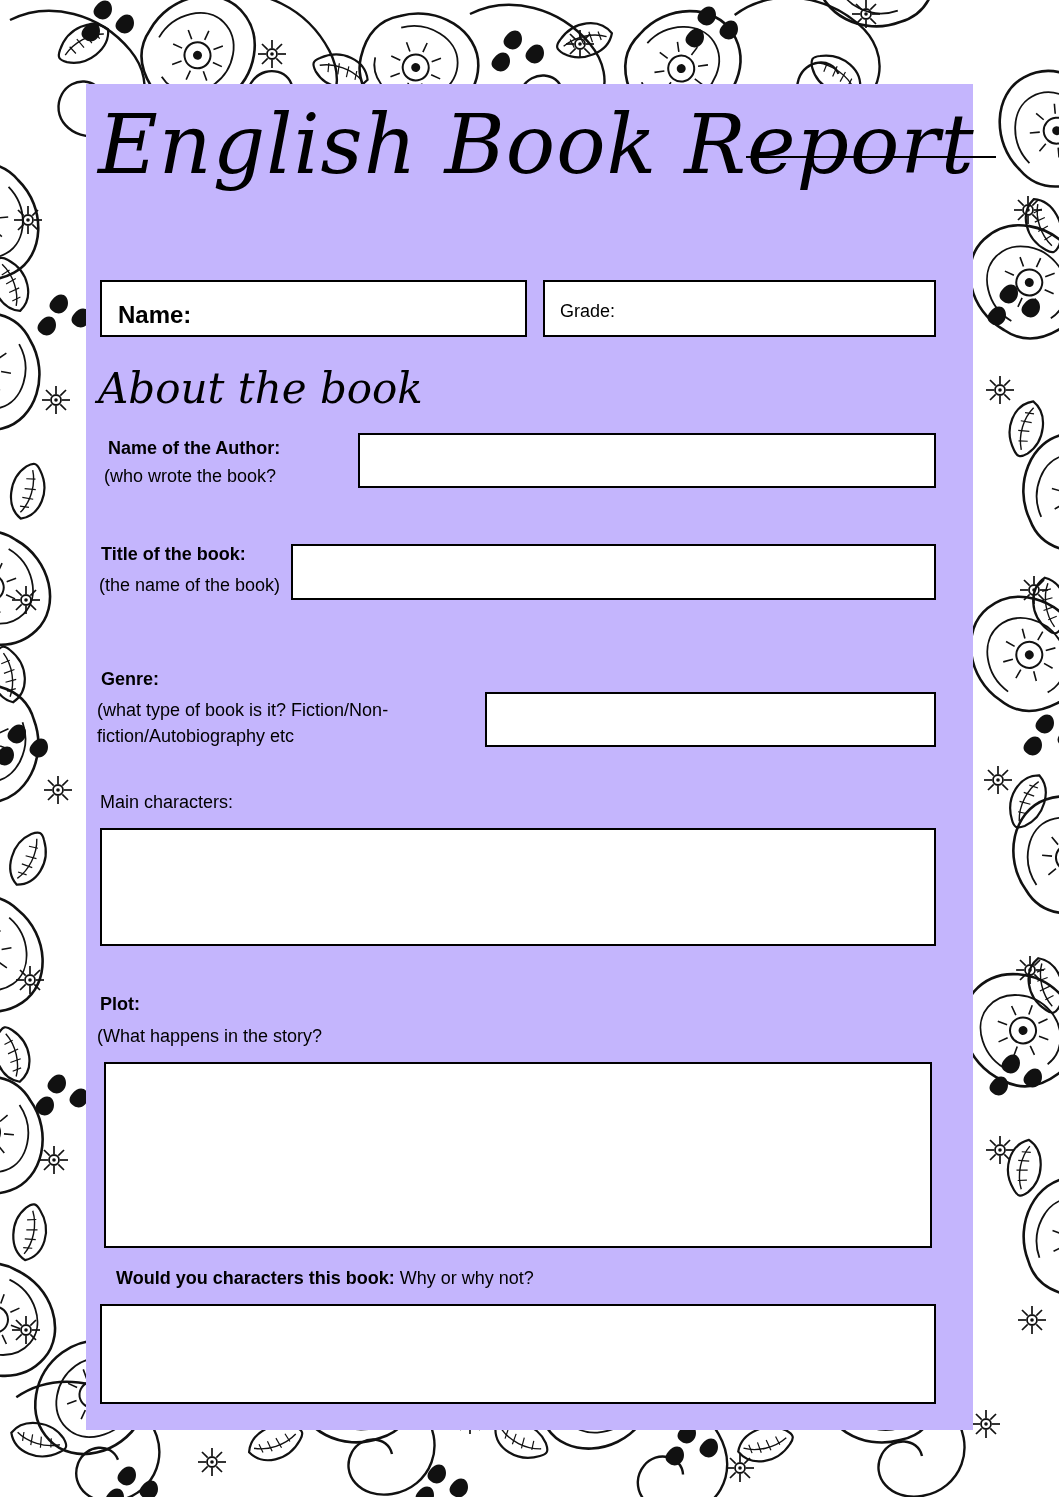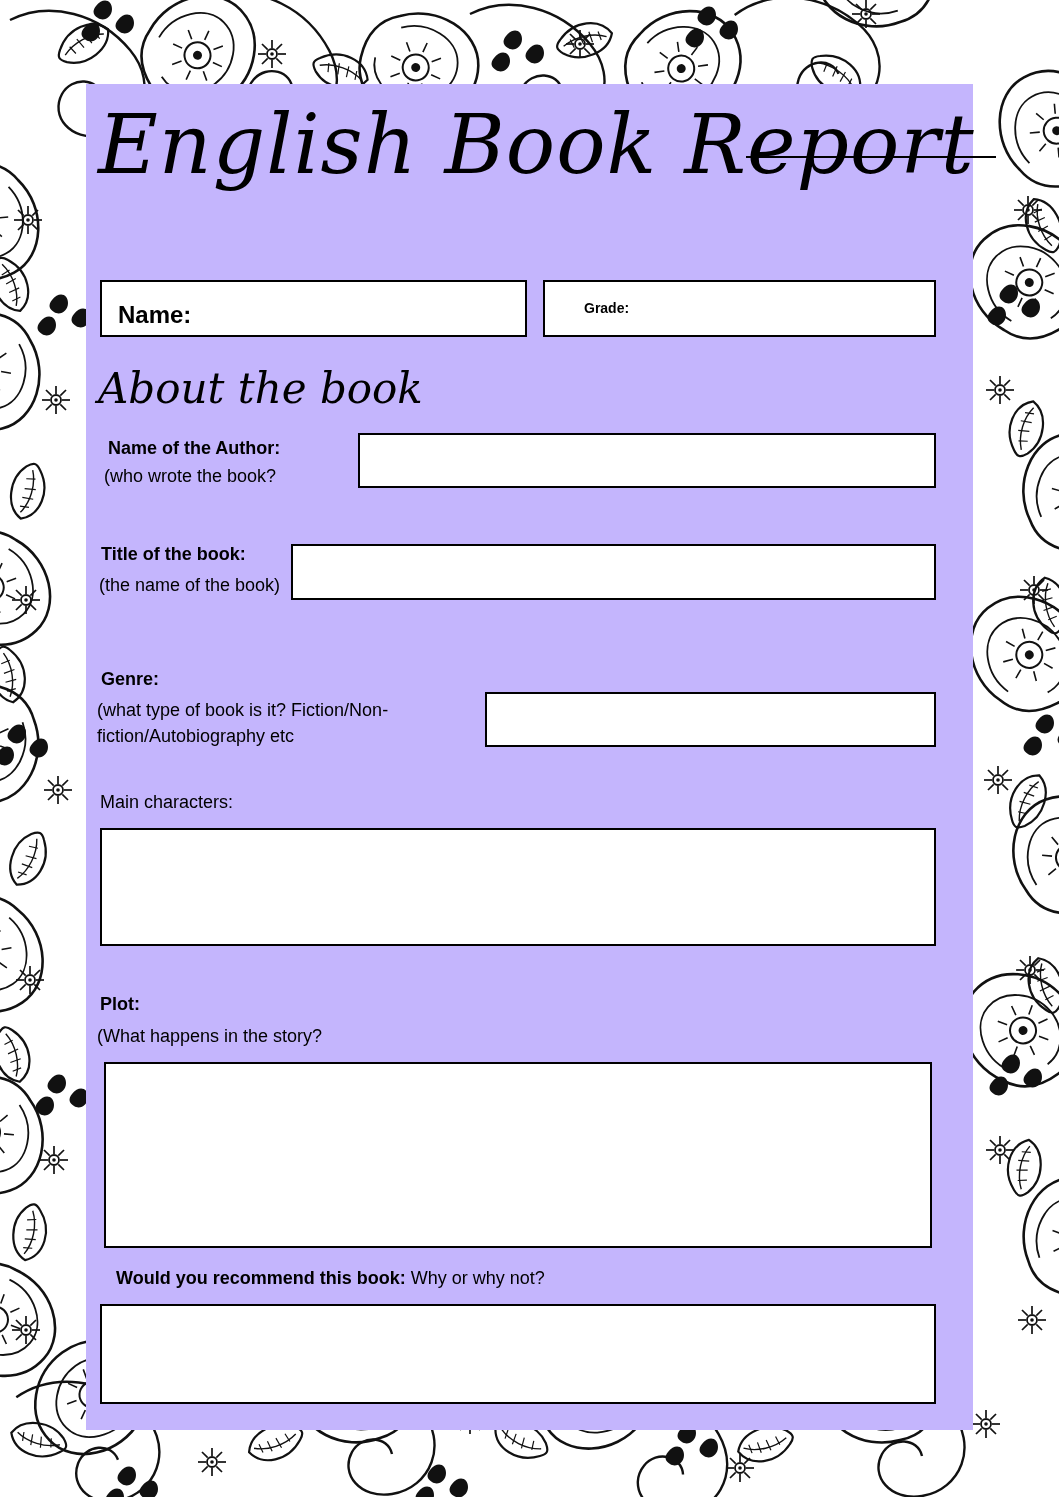--- a/index.html
+++ b/index.html
@@ -76,23 +76,23 @@
   }
   .name-label {
     left: 32px; top: 215px;
     font-weight: bold;
     font-size: 24px;
   }
   .grade-box {
     left: 457px; top: 196px; width: 393px; height: 57px;
   }
   .grade-label {
-    left: 498px; top: 215px;
-    font-weight: bold;
-    font-size: 14px;
+    left: 474px; top: 215px;
+    font-weight: normal;
+    font-size: 18px;
   }
 
   .subtitle {
     position: absolute;
     left: 12px;
     top: 284px;
     font-family: "DejaVu Serif", serif;
     font-style: italic;
     font-size: 42px;
     line-height: 1;
@@ -305,18 +305,18 @@
   <div class="field-box genre-box"></div>
 
   <div class="field-label chars-label">Main characters:</div>
   <div class="field-box chars-box"></div>
 
   <div class="field-label plot-label-1">Plot:</div>
   <div class="field-label plot-label-2">(What happens in the story?</div>
   <div class="field-box plot-box"></div>
 
   <div class="field-label rec-label">
-    <span class="bold">Would you recommend this book:</span>
+    <span class="bold">Would you characters this book:</span>
     <span> Why or why not?</span>
   </div>
   <div class="field-box rec-box"></div>
 
 </div>
 
 </body></html>

